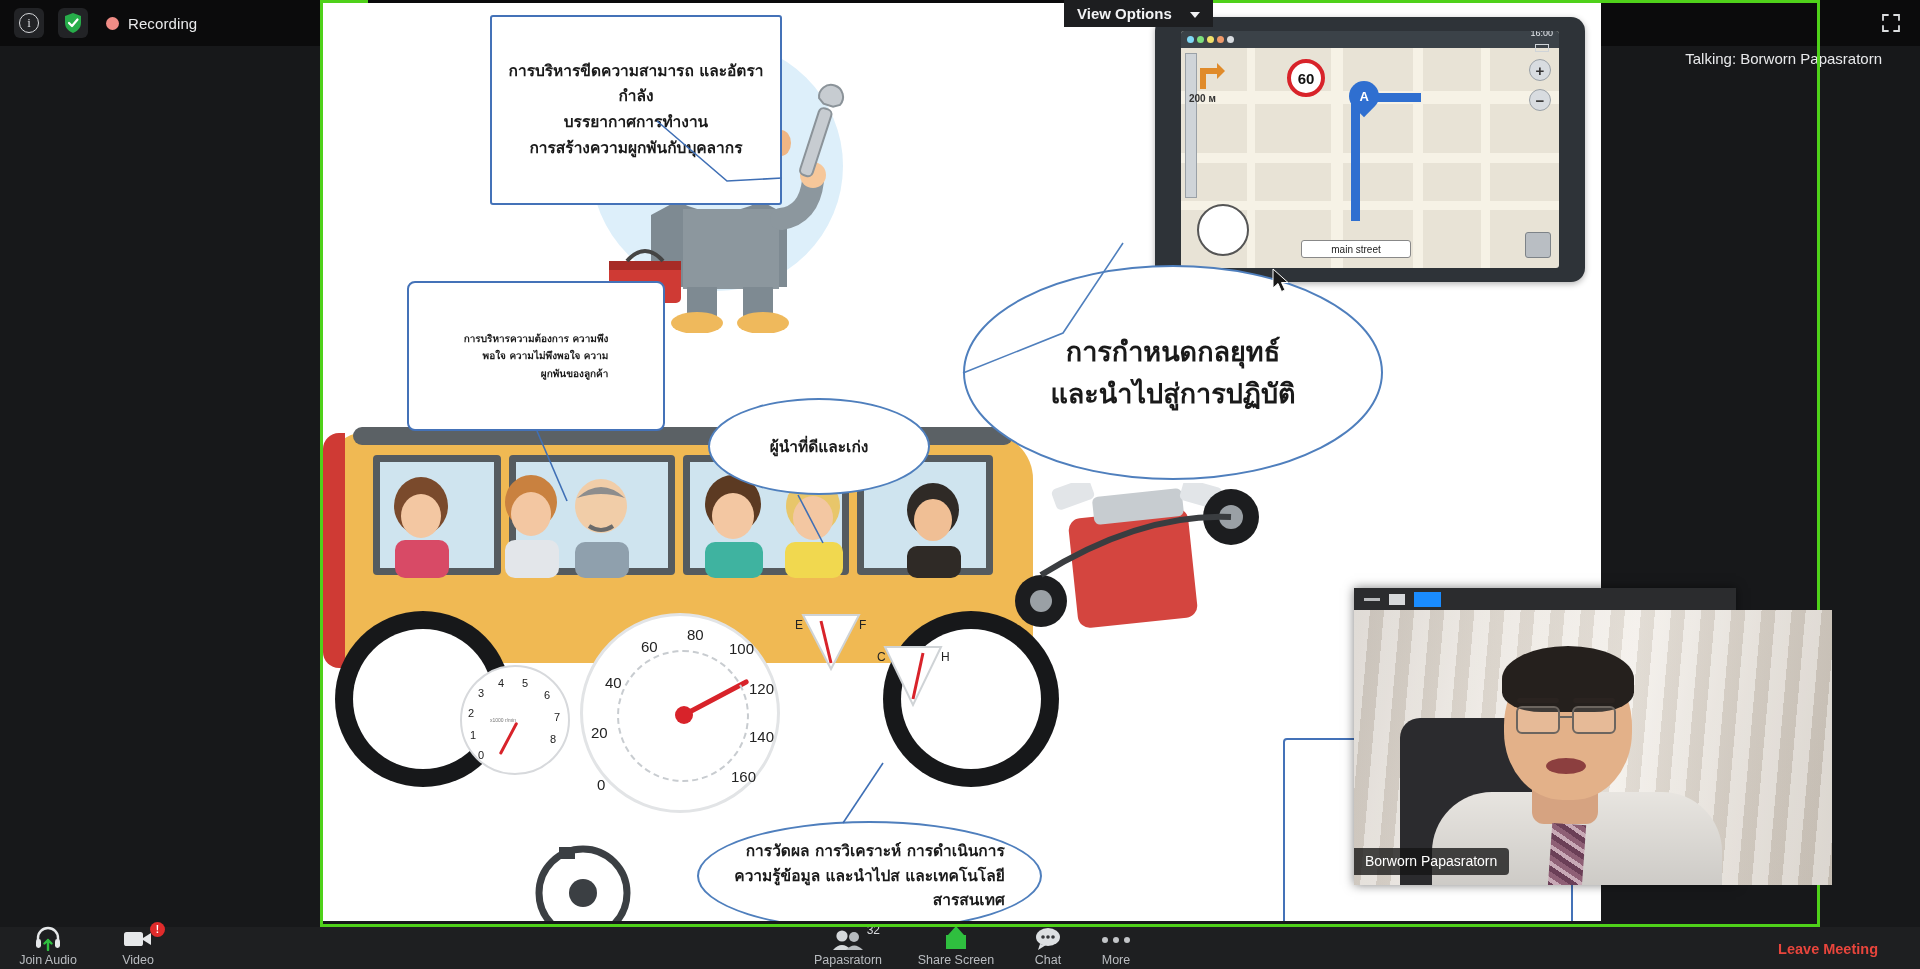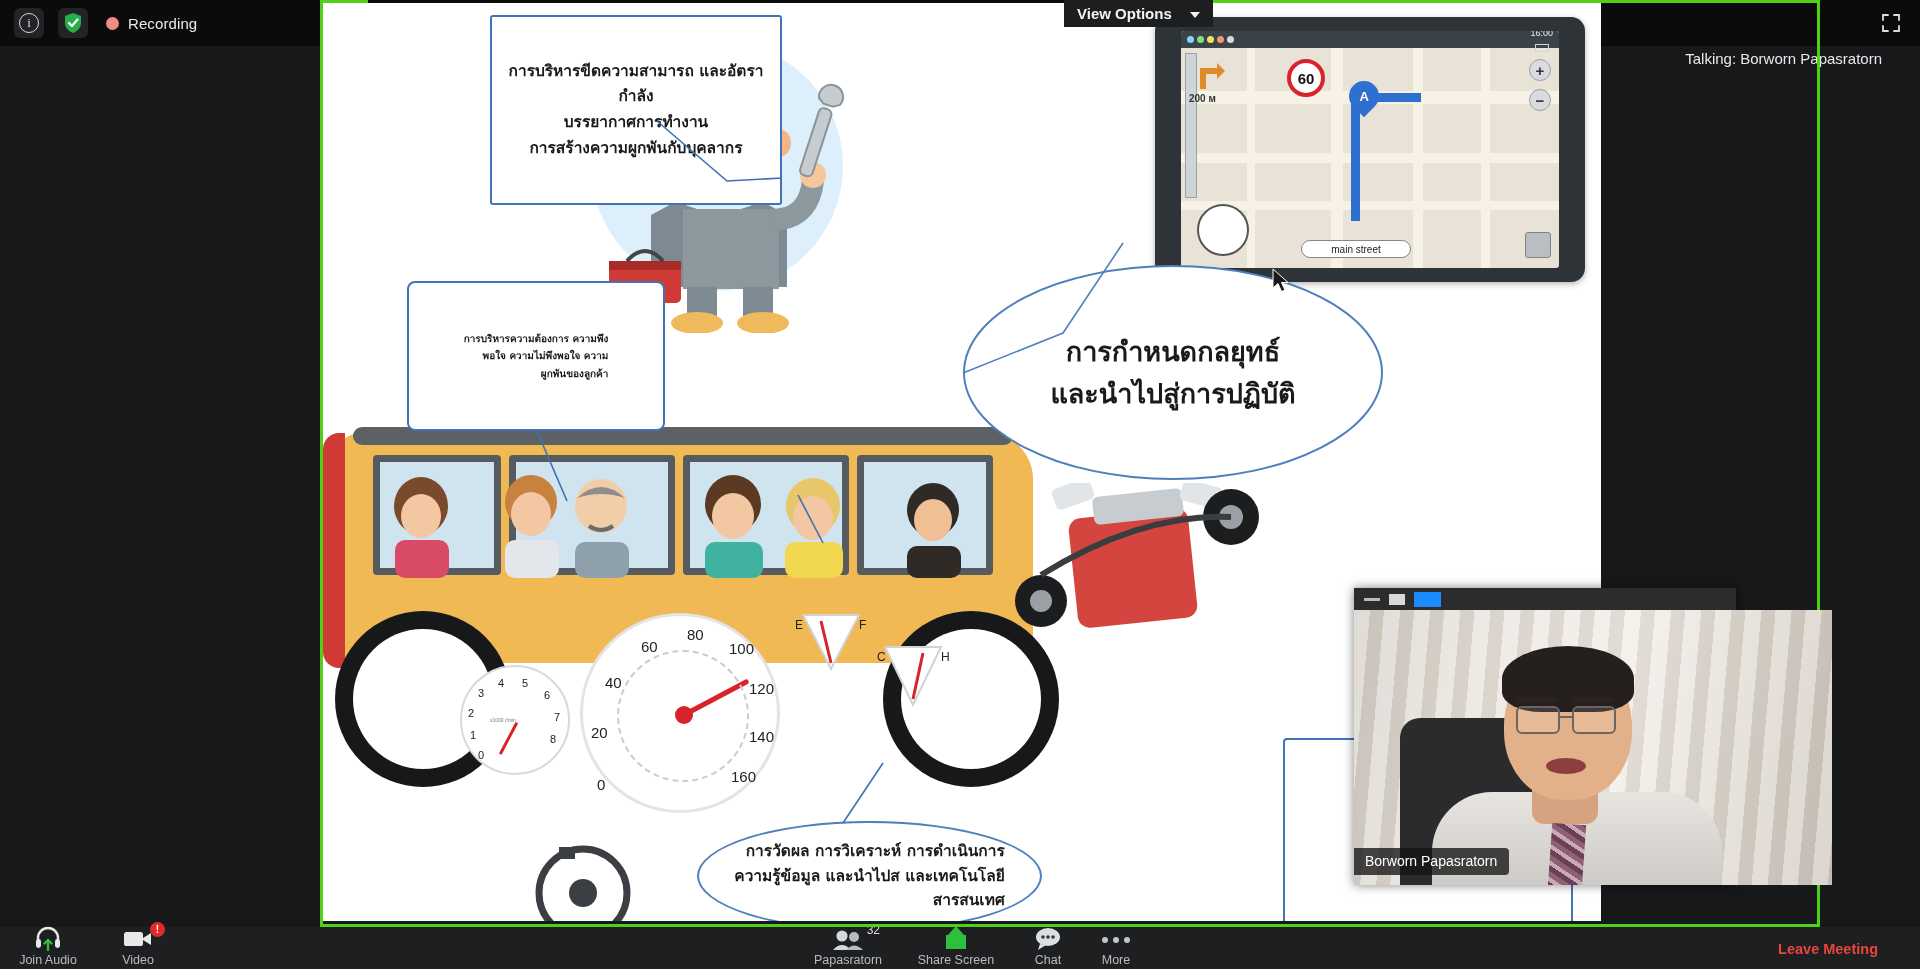--- a/index.html
+++ b/index.html
@@ -124,21 +124,21 @@
     display:flex; align-items:center; justify-content:center;
   }
   .gps-pin {
     position:absolute; left:168px; top:50px; width:30px; height:30px; border-radius:50% 50% 50% 0;
     background:#2f6fd0; transform:rotate(-45deg); display:flex;align-items:center;justify-content:center;
     color:#fff; font-size:13px; font-weight:bold;
   }
   .gps-pin span { transform:rotate(45deg); }
   .gps-street {
     position:absolute; left:120px; bottom:10px; width:110px; height:18px; background:#fff;
-    border:1px solid #888; border-radius:9px; font-size:10px; display:flex; align-items:center; justify-content:center; color:#222;
+    border:1px solid #888; border-radius:3px; font-size:10px; display:flex; align-items:center; justify-content:center; color:#222;
   }
   .gps-zoom {
     position:absolute; right:8px; width:22px;height:22px;border-radius:50%; background:#d8dce0; border:1px solid #9aa1a7;
     display:flex;align-items:center;justify-content:center; font-size:15px; color:#333; font-weight:bold;
   }
   .gps-dial {
     position:absolute; left:16px; bottom:12px; width:52px; height:52px; border-radius:50%;
     background:#fff; border:2px solid #555;
   }
   .gps-left-strip { position:absolute; left:4px; top:22px; width:12px; bottom:70px; background:#cfd4d8; border:1px solid #9aa1a7;}
@@ -484,20 +484,23 @@
         </div>
       </div>
 
       <div class="ellipse e-strategy">
         <div class="thai t">
           <div>การกำหนดกลยุทธ์</div>
           <div>และนำไปสู่การปฏิบัติ</div>
         </div>
       </div>
 
+      <div class="ellipse e-leader">
+        <div class="thai t">ผู้นำที่ดีและเก่ง</div>
+      </div>
 
       <div class="ellipse e-measure">
         <div class="thai t">
           <div>การวัดผล การวิเคราะห์ การดำเนินการ</div>
           <div>ความรู้ข้อมูล และนำไปส และเทคโนโลยี</div>
           <div>สารสนเทศ</div>
         </div>
       </div>
 
       <div class="box-right">

